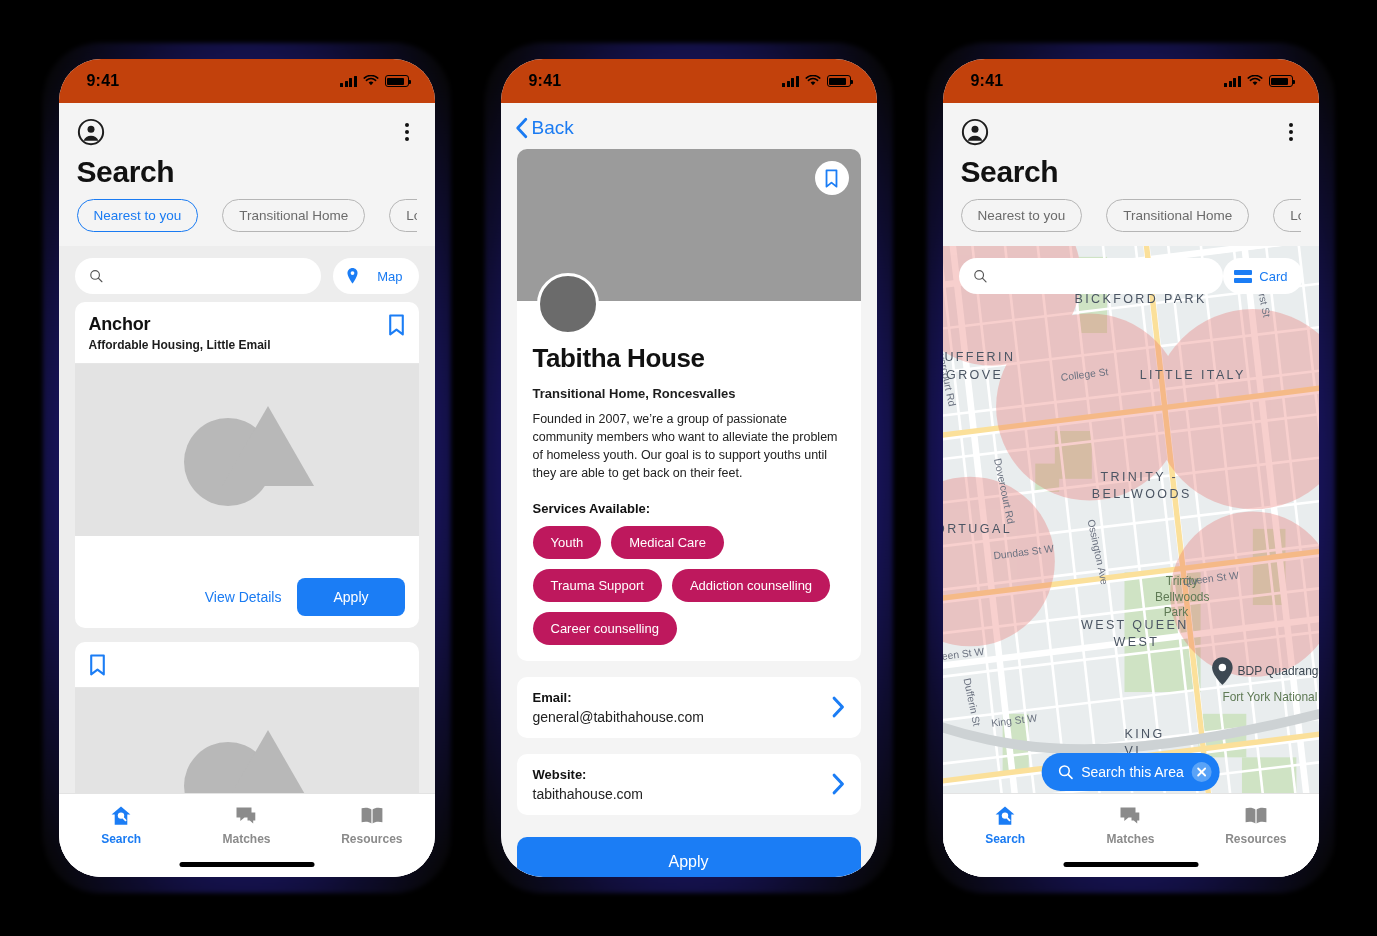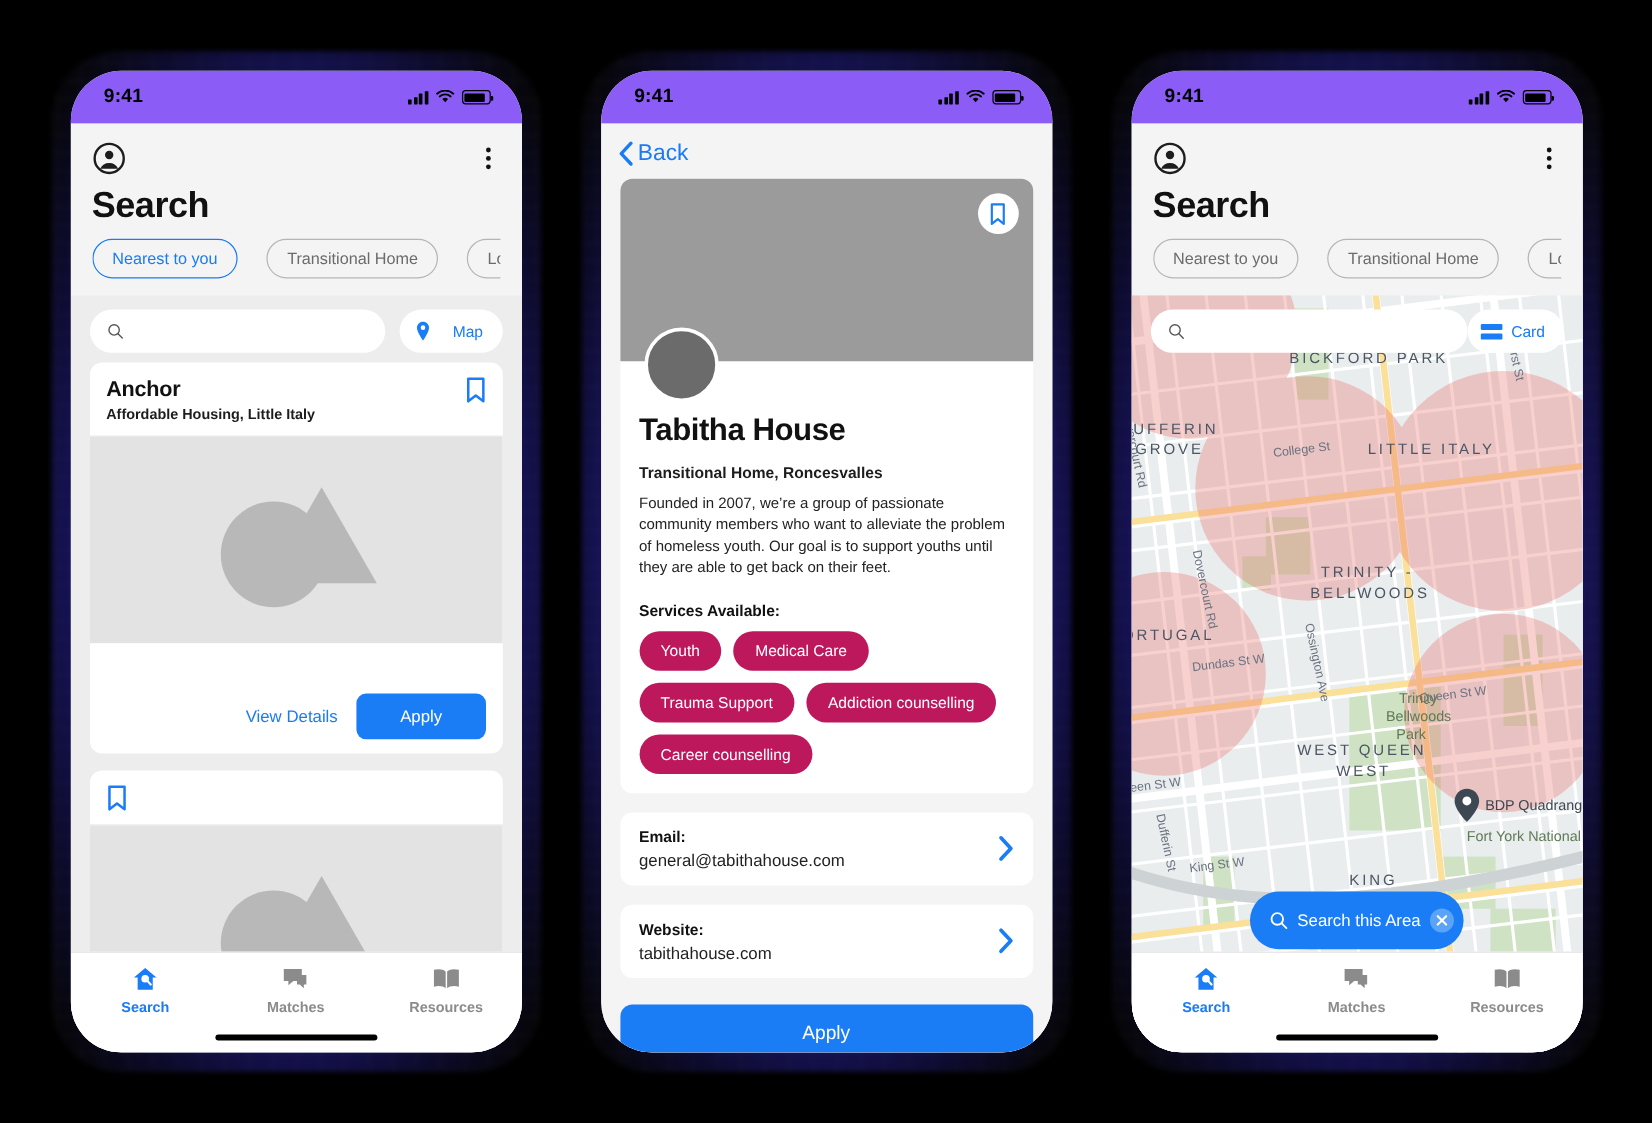--- a/index.html
+++ b/index.html
@@ -29,21 +29,21 @@
   }
   .phone {
     position: absolute; inset: 0;
     border-radius: 42px; overflow: hidden;
     background: #fff;
     display: flex; flex-direction: column;
   }
 
   
   .statusbar {
-    height: 44px; background: #8b5cf6; flex: 0 0 44px;
+    height: 44px; background: #c2410c; flex: 0 0 44px;
     display: flex; align-items: center; justify-content: space-between;
     padding: 0 26px 0 28px;
   }
   .st-time { font-size: 16px; font-weight: 700; color: #000; letter-spacing: .2px; }
   .st-icons { display: flex; align-items: center; gap: 6px; }
   .bars { display: flex; align-items: flex-end; gap: 1.5px; height: 11px; }
   .bars i { width: 3px; background: #000; border-radius: .5px; display: block; }
   .bars i:nth-child(1){height:4px}.bars i:nth-child(2){height:6px}
   .bars i:nth-child(3){height:9px}.bars i:nth-child(4){height:11px}
   .batt { width: 24px; height: 12px; border: 1.5px solid #000; border-radius: 3px; position: relative; padding: 1.5px; }
@@ -139,21 +139,21 @@
   .map-svg { position:absolute; inset:0; width:100%; height:100%; }
   .map-overlay-search { position:absolute; left:16px; right:16px; top: 12px; display:flex; align-items:center; gap:0; z-index:3;}
   .cardbtn {
     flex:0 0 auto; height:36px; background:#fff; border-radius:999px; display:flex; align-items:center;
     gap:7px; padding:0 15px 0 11px; font-size:13px; color:#1a7bf2; cursor:pointer;
   }
   .card-ico { display:flex; flex-direction:column; gap:3px; }
   .card-ico i { display:block; width:18px; height:5px; background:#1b7df5; border-radius:1px;}
   .search-area {
     position:absolute; left:50%; transform:translateX(-50%); bottom: 86px; z-index:4;
-    background:#1b7df5; color:#fff; border-radius:999px; height:48px; display:flex; align-items:center;
+    background:#1b7df5; color:#fff; border-radius:999px; height:38px; display:flex; align-items:center;
     gap:8px; padding: 0 8px 0 16px; font-size:14px; cursor:pointer; white-space:nowrap;
   }
   .sa-x { width:20px; height:20px; border-radius:50%; background:#5aa3f7; display:flex; align-items:center; justify-content:center; }
   .results-bar {
     position:absolute; left:0; right:0; bottom:0; height: 38px; background:#fff; z-index:4;
     display:flex; align-items:center; justify-content: space-between; padding: 0 18px;
     border-bottom:1px solid #e6e6e6;
   }
   .results-count { font-size:13px; color:#333; }
   .view-ctl { display:flex; align-items:center; gap:8px; font-size:13px; color:#1a7bf2; cursor:pointer;}
@@ -226,21 +226,21 @@
             <span>Map</span>
           </div>
         </div>
 
         <div class="cards">
 
           <div class="card">
             <div class="card-head">
               <div>
                 <div class="card-title">Anchor</div>
-                <div class="card-sub">Affordable Housing, Little Italy</div>
+                <div class="card-sub">Affordable Housing, Little Email</div>
               </div>
               <svg width="17" height="22" viewBox="0 0 16 21">
                   <path d="M2 1.5h12v18l-6-4.6-6 4.6z" fill="none" stroke="#1b7df5" stroke-width="2" stroke-linejoin="round"></path>
                 </svg>
             </div>
             <div class="card-img">
               <svg class="ph-shapes" width="158" height="120" viewBox="0 0 158 120">
                 <circle cx="60" cy="72" r="44" fill="#b8b8b8"></circle>
                 <polygon points="100,16 146,96 54,96" fill="#b8b8b8"></polygon>
               </svg>

